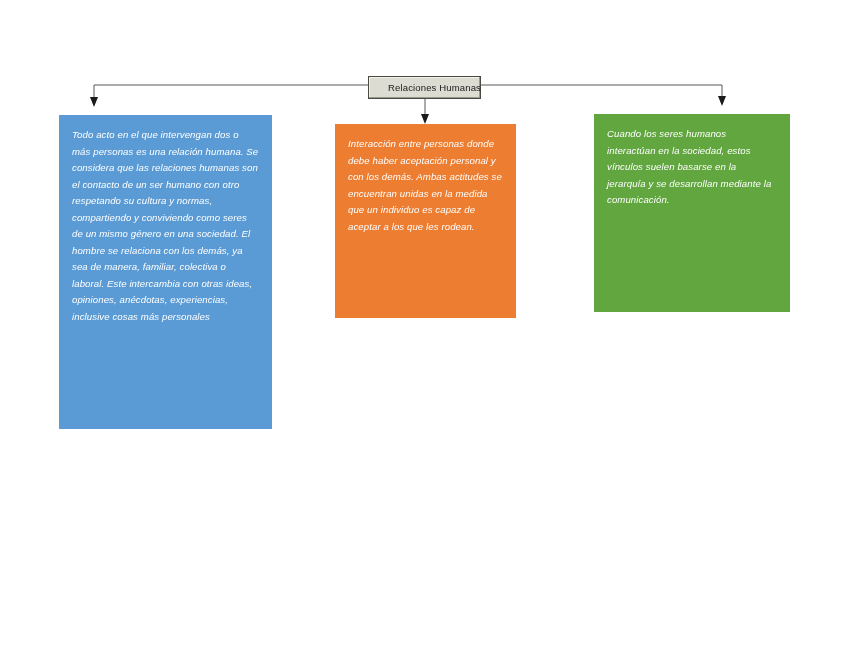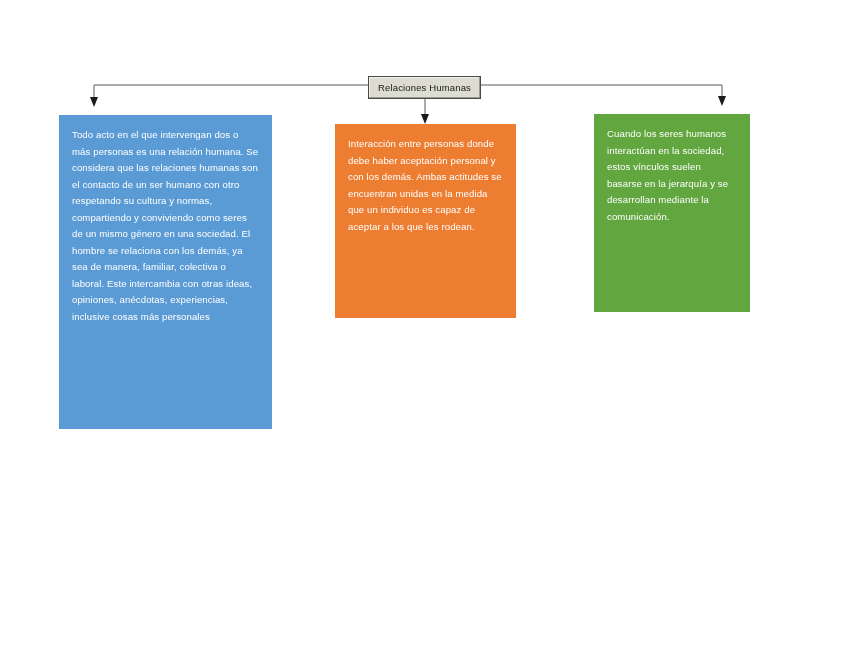--- a/index.html
+++ b/index.html
@@ -46,32 +46,34 @@
     display: flex;
     align-items: center;
     justify-content: center;
   }
   .root-node-label {
     font-size: 9.5px;
     color: #1a1a1a;
     letter-spacing: 0.15px;
     white-space: nowrap;
     font-family: "Liberation Sans", sans-serif;
+    padding-left: 20px;
   }
 
   
   .node-box {
     position: absolute;
     box-sizing: border-box;
     padding: 12px 13px 10px 13px;
     color: #ffffff;
     font-size: 9.6px;
     line-height: 16.5px;
     font-family: "Liberation Sans", sans-serif;
     letter-spacing: 0.1px;
+    font-style: italic;
   }
   .node-box p {
     margin: 0;
   }
   .node-box p.attribution {
     margin-top: 16px;
   }
 
   .node-blue {
     left: 59px;
@@ -83,21 +85,21 @@
   .node-orange {
     left: 335px;
     top: 124px;
     width: 181px;
     height: 194px;
     background: #ed7d31;
   }
   .node-green {
     left: 594px;
     top: 114px;
-    width: 156px;
+    width: 196px;
     height: 198px;
     background: #61a63f;
   }
 </style>
 </head>
 <body>
 
 <div class="canvas">
 
   <svg class="connectors" width="848" height="655" viewBox="0 0 848 655">

